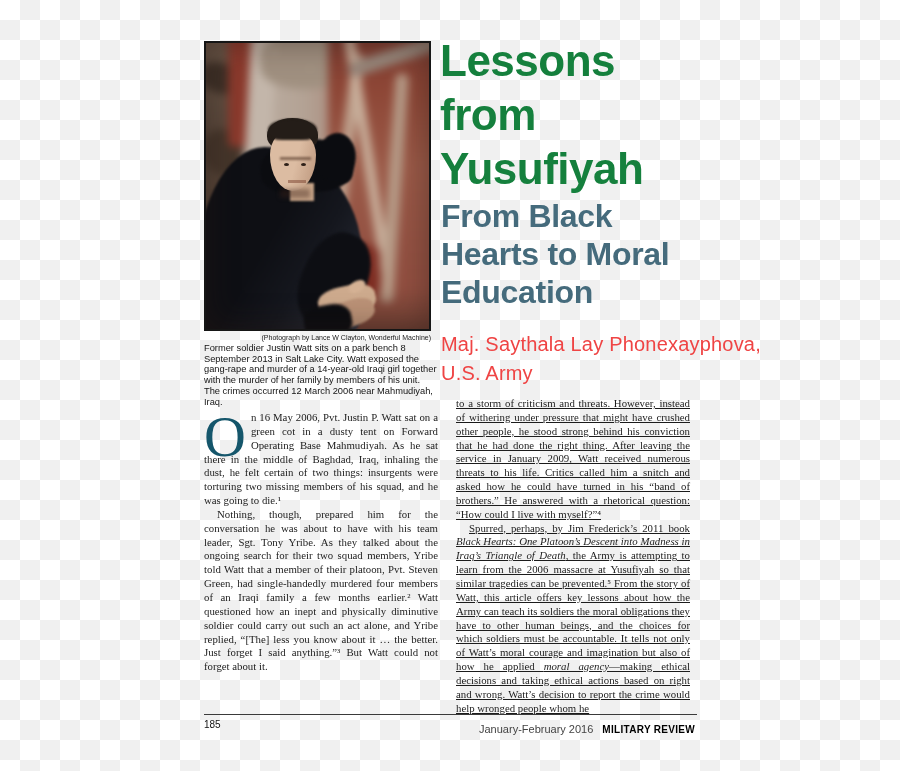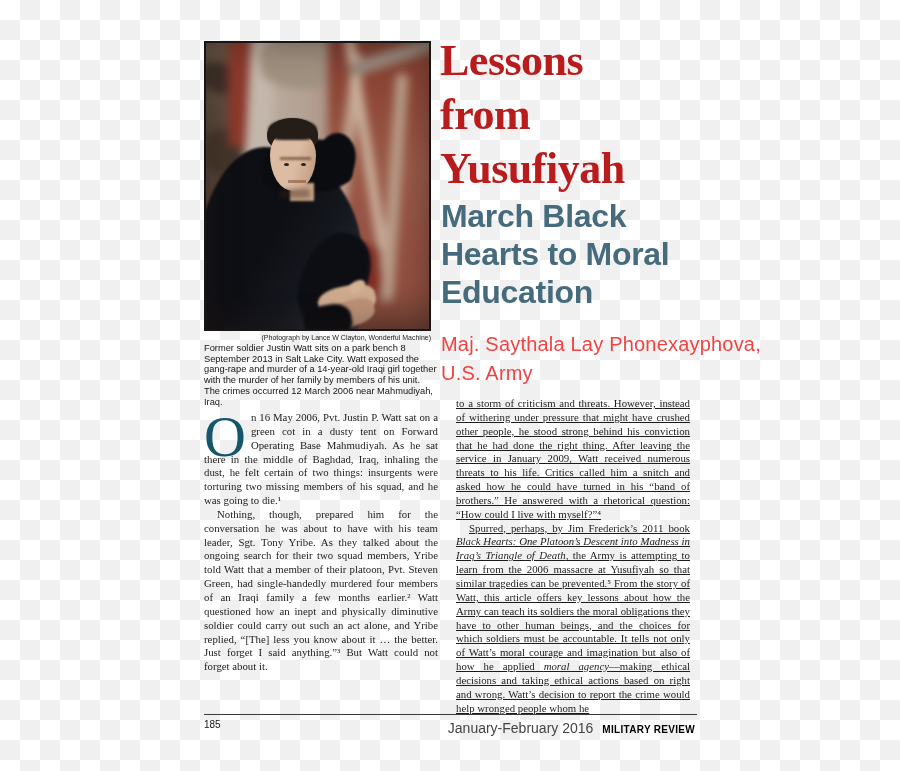--- a/index.html
+++ b/index.html
@@ -95,21 +95,21 @@
   .col em{font-style:italic;}
   .col-left{left:204px;top:411px;width:234px;}
   .col-right{left:456px;top:397px;width:234px;text-decoration:underline;}
   .dropcap{float:left;font-family:"Liberation Serif", serif;font-size:58px;line-height:1;
     height:40px;margin:-3px 5px 0 0;}
 
   
   .rule{left:204px;top:714px;width:493px;height:1px;background:#3a3a3a;}
   .pagenum{left:204px;top:719px;font-size:10px;color:#111;}
   .footright{right:205px;top:719px;text-align:right;white-space:nowrap;}
-  .issue{font-size:14px;color:#444;text-align:right;}
+  .issue{font-size:11px;color:#444;text-align:right;}
   .pub{font-size:10px;font-weight:700;color:#000;margin-left:9px;letter-spacing:.3px;}
 </style>
 </head>
 <body>
 
 <div class="abs photo">
   <div class="layer photo-bg">
     <div class="layer b-darkwood"></div>
     <div class="layer b-knot1"></div>
     <div class="layer b-knot2"></div>
@@ -143,24 +143,24 @@
     <div class="layer f-mouth"></div>
     <div class="layer f-chinshadow"></div>
     <div class="layer f-hand1"></div>
     <div class="layer f-thumb"></div>
     <div class="layer f-hand2"></div>
     <div class="layer f-cuff"></div>
   </div>
   <div class="layer vignette"></div>
 </div>
 
-<div class="abs title" style="color:#b91c1c;font-family:Liberation Serif, serif;">Lessons
+<div class="abs title" style="color:#15803d;">Lessons
 from
 Yusufiyah</div>
-<div class="abs subtitle" style="color:#456b7c;">March Black
+<div class="abs subtitle" style="color:#456b7c;">From Black
 Hearts to Moral
 Education</div>
 <div class="abs author">Maj. Saythala Lay Phonexayphova,
 U.S. Army</div>
 
 <div class="abs credit">(Photograph by Lance W Clayton, Wonderful Machine)</div>
 <div class="abs caption">Former soldier Justin Watt sits on a park bench 8 September 2013 in Salt Lake City. Watt exposed the gang-rape and murder of a 14-year-old Iraqi girl together with the murder of her family by members of his unit. The crimes occurred 12 March 2006 near Mahmudiyah, Iraq.</div>
 
 <div class="abs col col-left">
   <p><span class="dropcap" style="color:#15566b;">O</span><span>n 16 May 2006, Pvt. Justin P. Watt sat on a green cot in a dusty tent on Forward Operating Base Mahmudiyah. As he sat there in the middle of Baghdad, Iraq, inhaling the dust, he felt certain of two things: insurgents were torturing two missing members of his squad, and he was going to die.¹</span></p>

